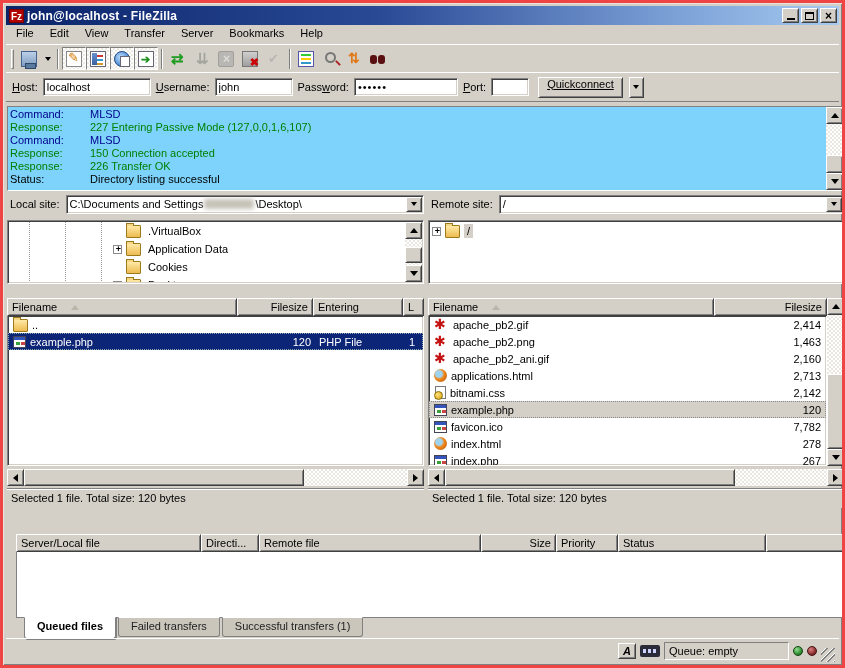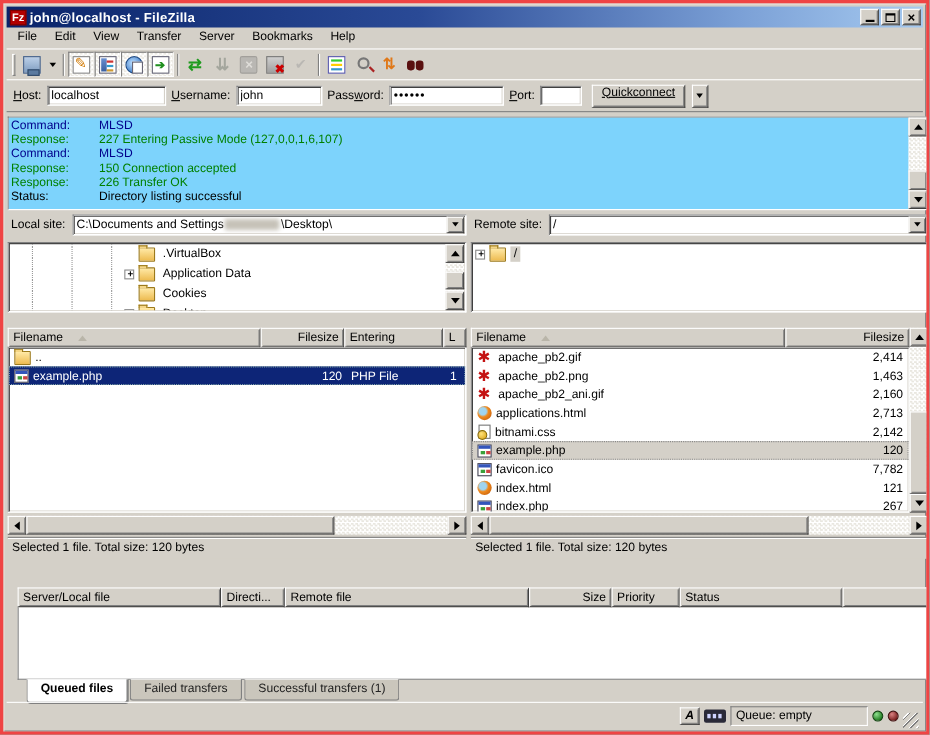--- a/index.html
+++ b/index.html
@@ -627,21 +627,21 @@
             <span>favicon.ico</span>
           </span>
           <span class="cell rc2 right">7,782</span>
         </div>
 
         <div class="frow">
           <span class="cell rc1">
             <span class="fi firefox"></span>
             <span>index.html</span>
           </span>
-          <span class="cell rc2 right">121</span>
+          <span class="cell rc2 right">278</span>
         </div>
 
         <div class="frow">
           <span class="cell rc1">
             <span class="fi appwin"></span>
             <span>index.php</span>
           </span>
           <span class="cell rc2 right">267</span>
         </div>
       </div>

